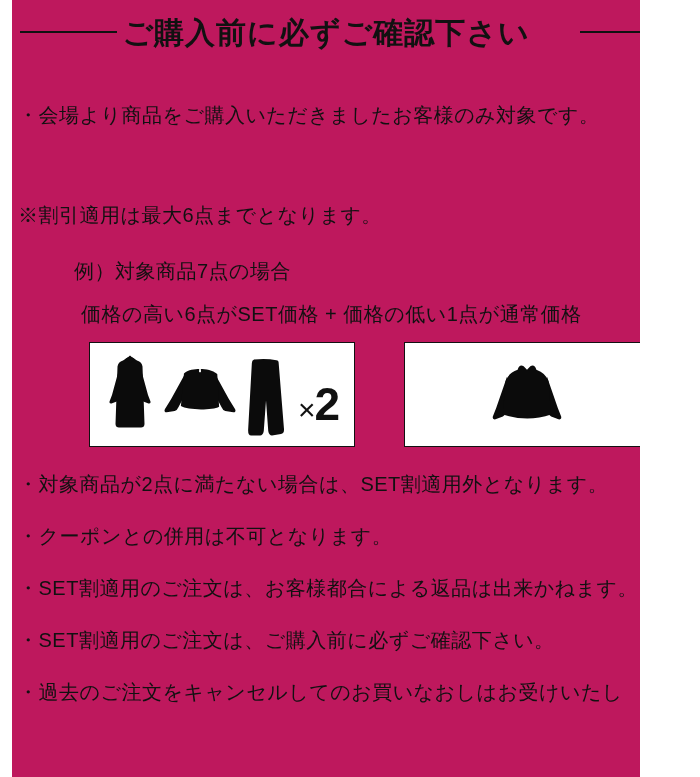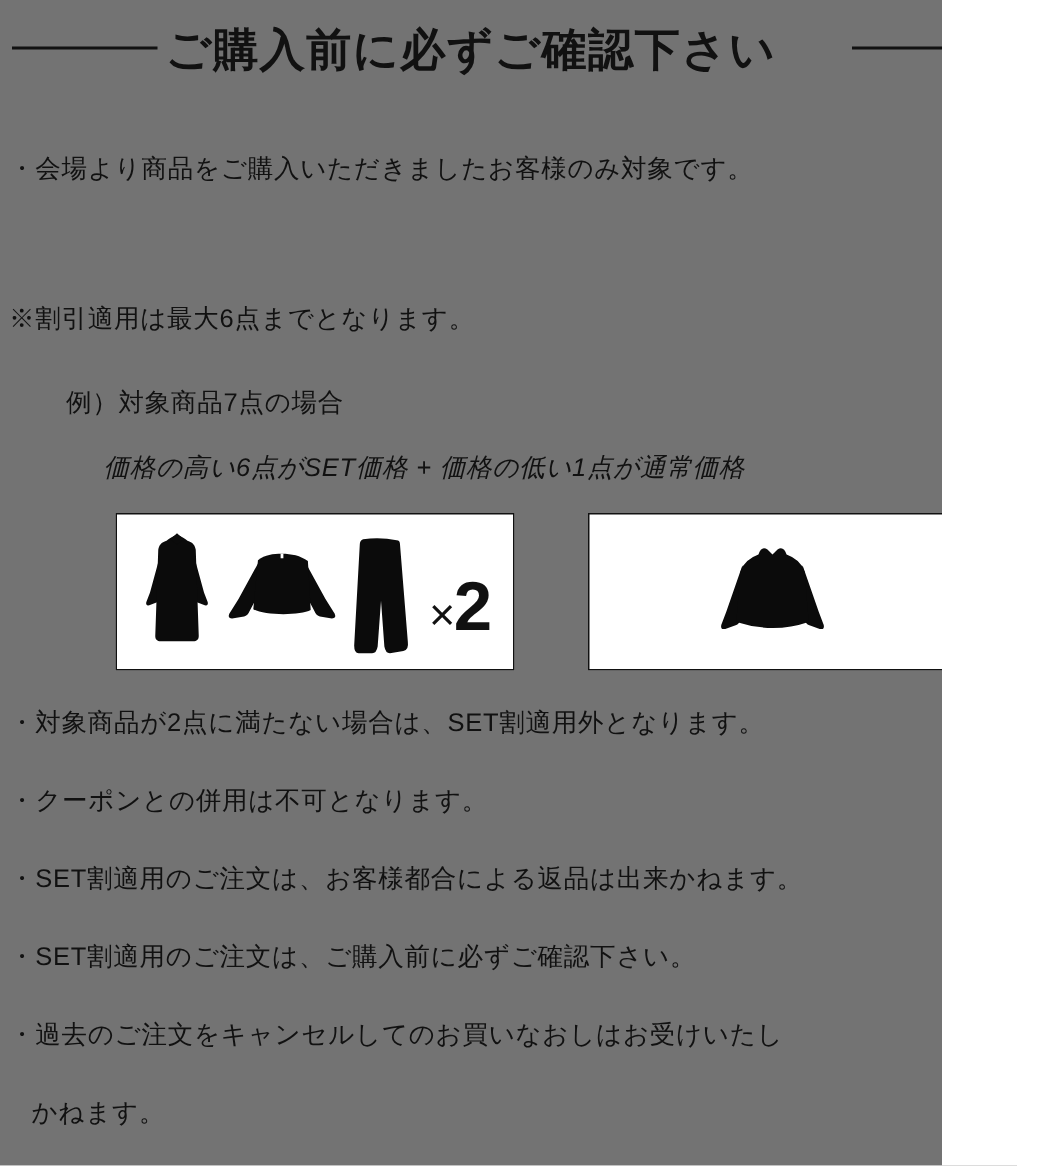--- a/index.html
+++ b/index.html
@@ -1,23 +1,24 @@
 <!DOCTYPE html>
 <html><head>
 <meta charset="utf-8">
 <style>
   html, body { margin: 0; padding: 0; background: #ffffff; }
   .page {
     position: relative;
     width: 628px;
     height: 777px;
-    background: #737373;
+    background: #be185d;
     color: #111111;
     font-family: "Liberation Sans", sans-serif;
     overflow: hidden;
+    margin-left: 12px;
   }
   .title-rule {
     position: absolute;
     top: 31px;
     height: 1.5px;
     background: #111111;
   }
   .rule-left  { left: 8px;  width: 97px; }
   .rule-right { left: 568px; width: 122px; }
   .page-title {
@@ -26,28 +27,28 @@
     top: 13px;
     margin: 0;
     text-align: center;
     font-size: 30px;
     font-weight: 700;
     letter-spacing: 1px;
     white-space: nowrap;
   }
   .txt {
     position: absolute;
-    font-size: 17px;
+    font-size: 20px;
     line-height: 1.2;
     letter-spacing: 0.5px;
     white-space: nowrap;
   }
   .note { left: 6px; }
-  .example-heading { left: 44px; top: 259px; }
-  .example-caption { left: 69px; top: 302px; font-style: italic; }
+  .example-heading { left: 62px; top: 259px; }
+  .example-caption { left: 69px; top: 302px; }
   .item-box {
     position: absolute;
     top: 342px;
     height: 105px;
     box-sizing: border-box;
     border: 1.5px solid #111111;
     display: flex;
     align-items: center;
     justify-content: center;
     background: #ffffff;
@@ -116,15 +117,14 @@
         <path d="M41 13 Q44 4 50 8 L55 13 L60 8 Q66 4 69 13 Q83 18 87 30 L91 80 Q56 92 19 80 L23 30 Q27 18 41 13 Z"></path>
       </g>
     </svg>
   </div>
 
   <div class="txt note" style="top:472px">・対象商品が2点に満たない場合は、SET割適用外となります。</div>
   <div class="txt note" style="top:524px">・クーポンとの併用は不可となります。</div>
   <div class="txt note" style="top:576px">・SET割適用のご注文は、お客様都合による返品は出来かねます。</div>
   <div class="txt note" style="top:628px">・SET割適用のご注文は、ご購入前に必ずご確認下さい。</div>
   <div class="txt note" style="top:680px">・過去のご注文をキャンセルしてのお買いなおしはお受けいたし</div>
-  <div class="txt" style="top:732px; left:21px">かねます。</div>
 
 </div>
 
 </body></html>

